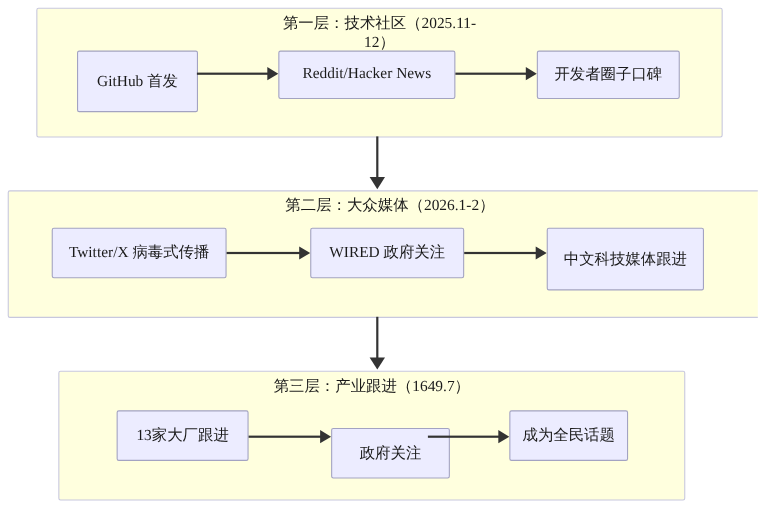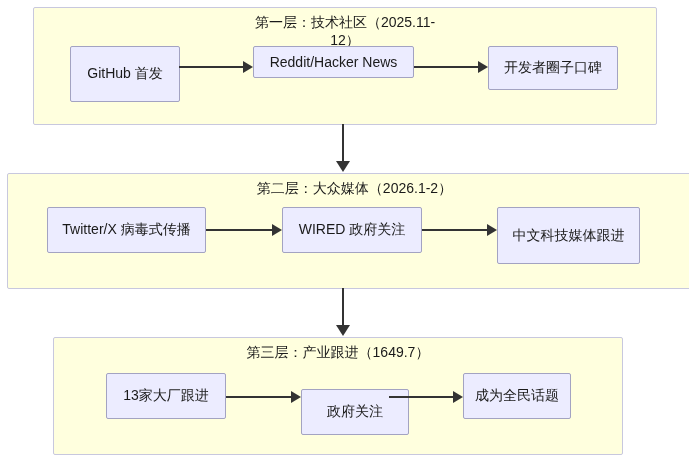--- a/index.html
+++ b/index.html
@@ -1,19 +1,19 @@
 <!DOCTYPE html>
 <html style="--page_bg: #ffffff; --layer_fill: #ffffde; --layer_border: #c8c8de; --node_fill: #ececff; --node_border: #a3a3c2; --arrow: #333333; --text: #1a1a1a;"><head>
 <meta charset="utf-8">
 <style>
   html,body { margin:0; padding:0; background:#fff; }
   .page {
     position:relative; width:689px; height:462px;
     background:var(--page_bg,#fff);
-    font-family:Liberation Sans, sans-serif;
+    font-family:Liberation Serif, serif;
     color:var(--text,#1a1a1a);
     overflow:hidden;
   }
   .layer {
     position:absolute;
     background:var(--layer_fill,#ffffde);
     border:1px solid var(--layer_border,#c8c8de);
     border-radius:2px;
   }
   .layer1 { left:33px;  top:7px;   width:622px; height:116px; }
@@ -27,21 +27,21 @@
   .node {
     position:absolute;
     background:var(--node_fill,#ececff);
     border:1px solid var(--node_border,#a3a3c2);
     border-radius:2px;
     display:flex; align-items:center; justify-content:center;
     font-size:14px; text-align:center;
     box-sizing:border-box;
   }
   .n11 { left:36px;  top:38px; width:110px; height:56px; }
-  .n12 { left:219px; top:38px; width:161px; height:32px; }
+  .n12 { left:219px; top:38px; width:161px; height:44px; }
   .n13 { left:454px; top:38px; width:130px; height:44px; }
   .n21 { left:39px;  top:33px; width:159px; height:46px; }
   .n22 { left:274px; top:33px; width:140px; height:46px; }
   .n23 { left:489px; top:33px; width:143px; height:57px; }
   .n31 { left:52px;  top:35px; width:120px; height:46px;justify-content:center; }
   .n32 { left:247px; top:35px; width:108px;  height:46px;margin-top:16px; }
   .n33 { left:409px; top:35px; width:108px; height:46px; }
 
   .h-arrow { position:absolute; height:12px; }
   .h-arrow .shaft { position:absolute; left:0; right:8px; top:5px; height:2px; background:var(--arrow,#333); }

